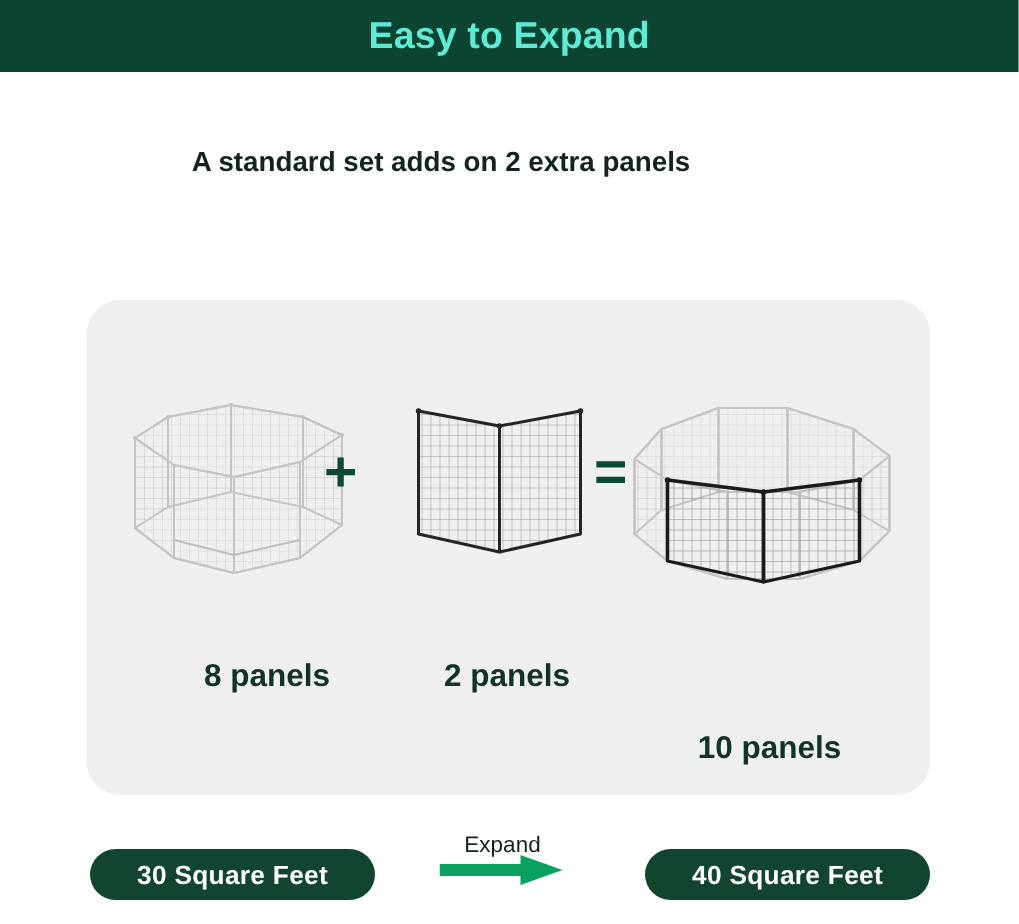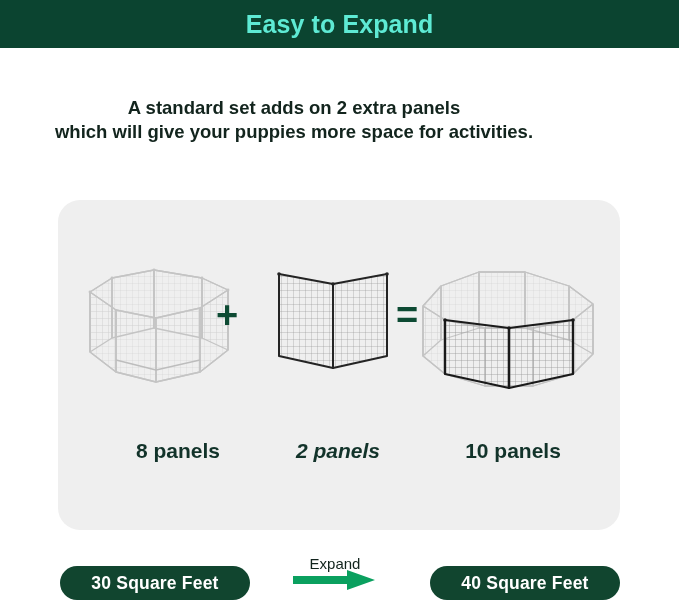--- a/index.html
+++ b/index.html
@@ -108,22 +108,22 @@
     position: absolute;
     top: 0;
     text-align: center;
     color: #12332a;
     font-size: 21px;
     font-weight: bold;
     line-height: 26px;
     white-space: nowrap;
   }
   .label-8  { left: 40px;  width: 160px; }
-  .label-2  { left: 200px; width: 160px; font-style: italic; }
-  .label-10 { left: 375px; width: 160px; }
+  .label-2  { left: 200px; width: 160px; }
+  .label-10 { left: 375px; width: 160px; margin-top: 48px; }
 
   
   .footer-row {
     position: absolute;
     left: 0;
     top: 566px;
     width: 679px;
     height: 50px;
   }
   .badge {
@@ -171,21 +171,20 @@
 <body>
 
 <div class="page">
 
   <div class="header-bar">
     <div class="header-title">Easy to Expand</div>
   </div>
 
   <div class="subtitle">
     <span class="line">A standard set adds on 2 extra panels</span>
-    <span class="line">which will give your puppies more space for activities.</span>
   </div>
 
   <div class="illus-card">
 
     <div class="illus-row">
 
       <div class="fig fig-8">
         <svg width="170" height="150" viewBox="0 0 170 150" aria-hidden="true">
           <defs>
             <pattern id="mesh8" width="6" height="7" patternUnits="userSpaceOnUse">

